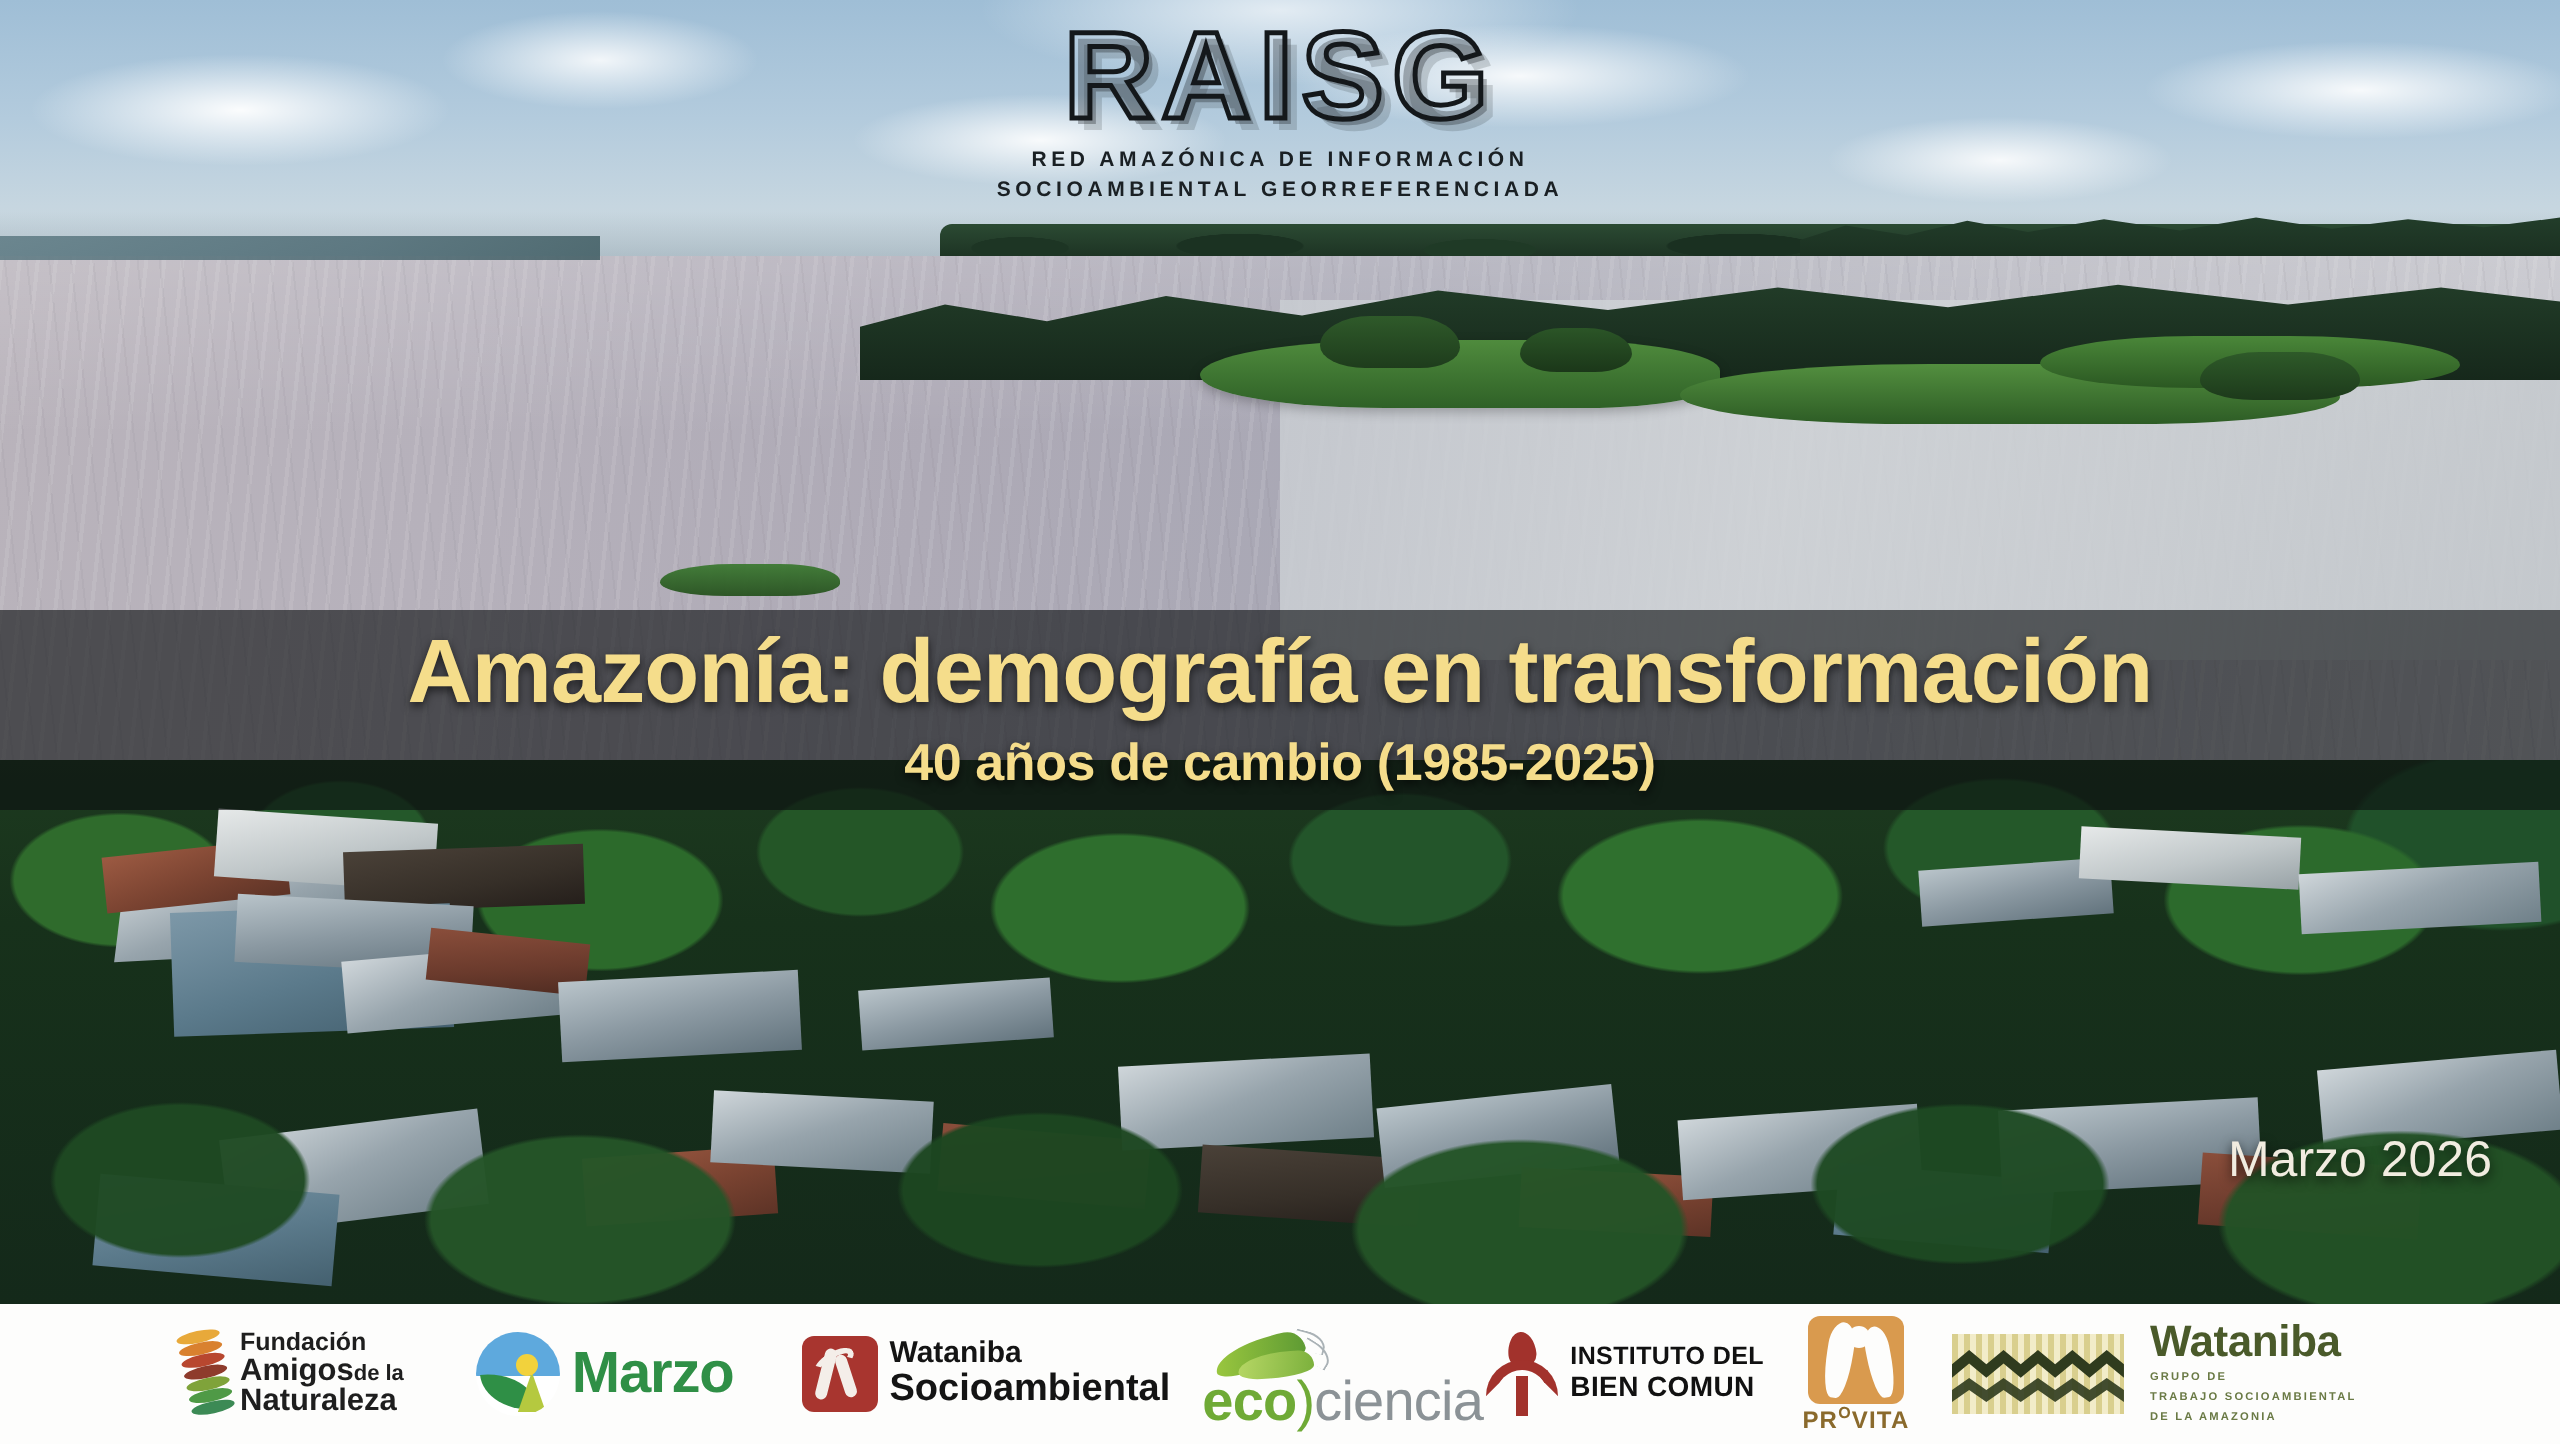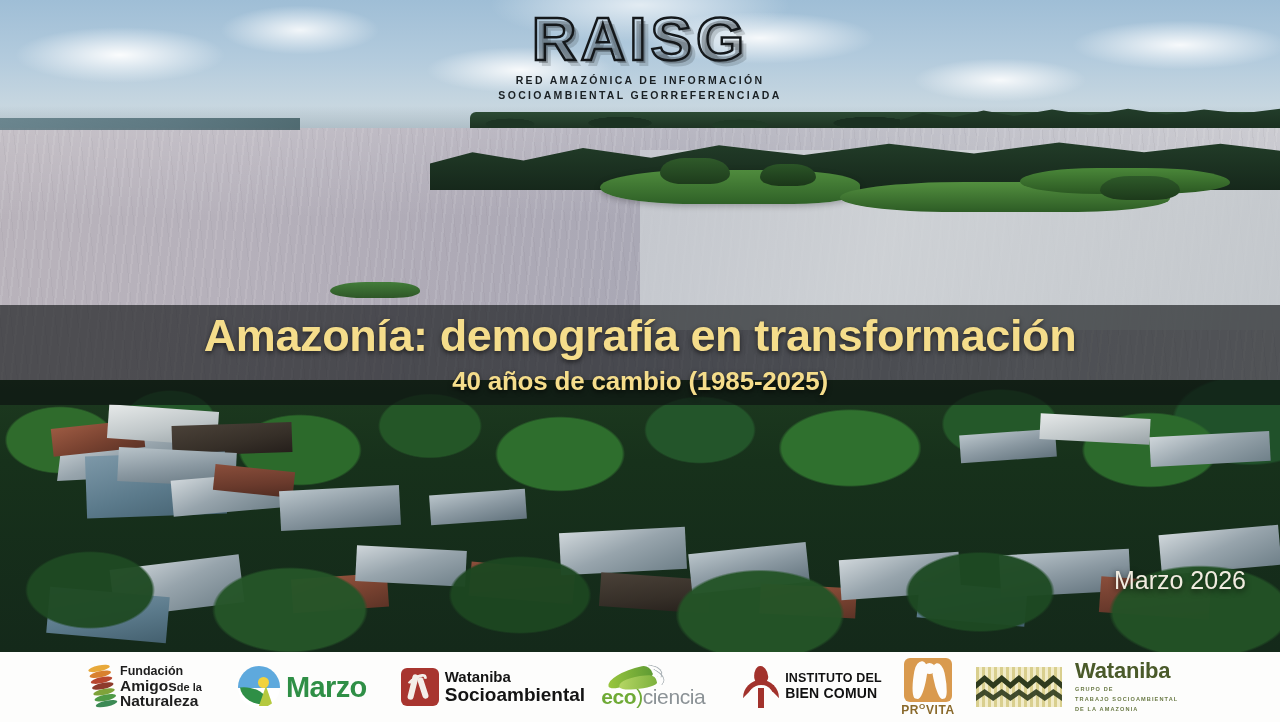--- a/index.html
+++ b/index.html
@@ -338,21 +338,21 @@
     border-radius:70% 20% 60% 30% / 70% 60% 40% 30%;
     transform:rotate(-4deg);
   }
   .eco-ant-a, .eco-ant-b {
     position:absolute; width:16px; height:10px;
     border-top:1.6px solid #aab2b6; border-right:1.6px solid #aab2b6;
     border-radius:0 70% 0 0;
   }
   .eco-ant-a { left:40px; top:2px; transform:rotate(14deg); }
   .eco-ant-b { left:43px; top:8px; transform:rotate(32deg); }
-  .eco-word { position:absolute; left:0; top:22px; font-size:21px; letter-spacing:-.4px; }
+  .eco-word { position:absolute; left:0; top:22px; font-size:28px; letter-spacing:-.4px; }
   .eco-green { color:#6faa36; font-weight:700; }
   .eco-paren { color:#6faa36; font-weight:400; }
   .eco-grey  { color:#8b9296; font-weight:400; }
 
   
   .ibc { margin-left:14px; }
   .ibc-mark { width:36px; height:42px; position:relative; }
   .ibc-drop {
     position:absolute; left:11px; top:0; width:14px; height:18px;
     background:#a2322c; border-radius:50% 50% 50% 50% / 62% 62% 38% 38%;

